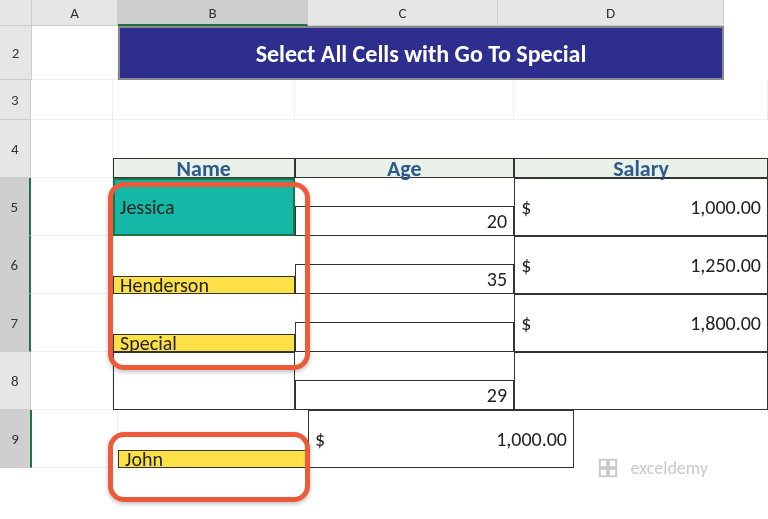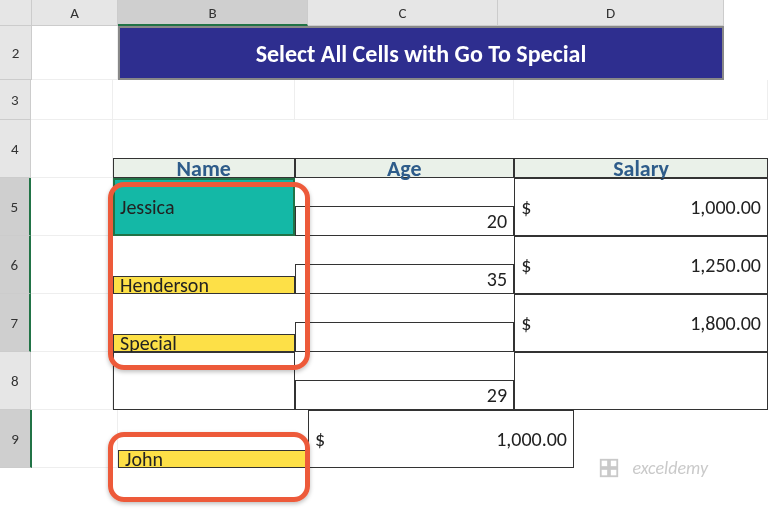--- a/index.html
+++ b/index.html
@@ -125,21 +125,20 @@
     position: absolute;
     right: 60px;
     bottom: 40px;
     display: flex;
     align-items: center;
     gap: 12px;
     opacity: 0.45;
     font-size: 18px;
     color: #888;
     z-index: 5;
-    font-style: italic;
   }
   .wm-ico {
     width: 22px; height: 22px;
   }
 </style>
 </head>
 <body>
 
 <div class="sheet">
 

